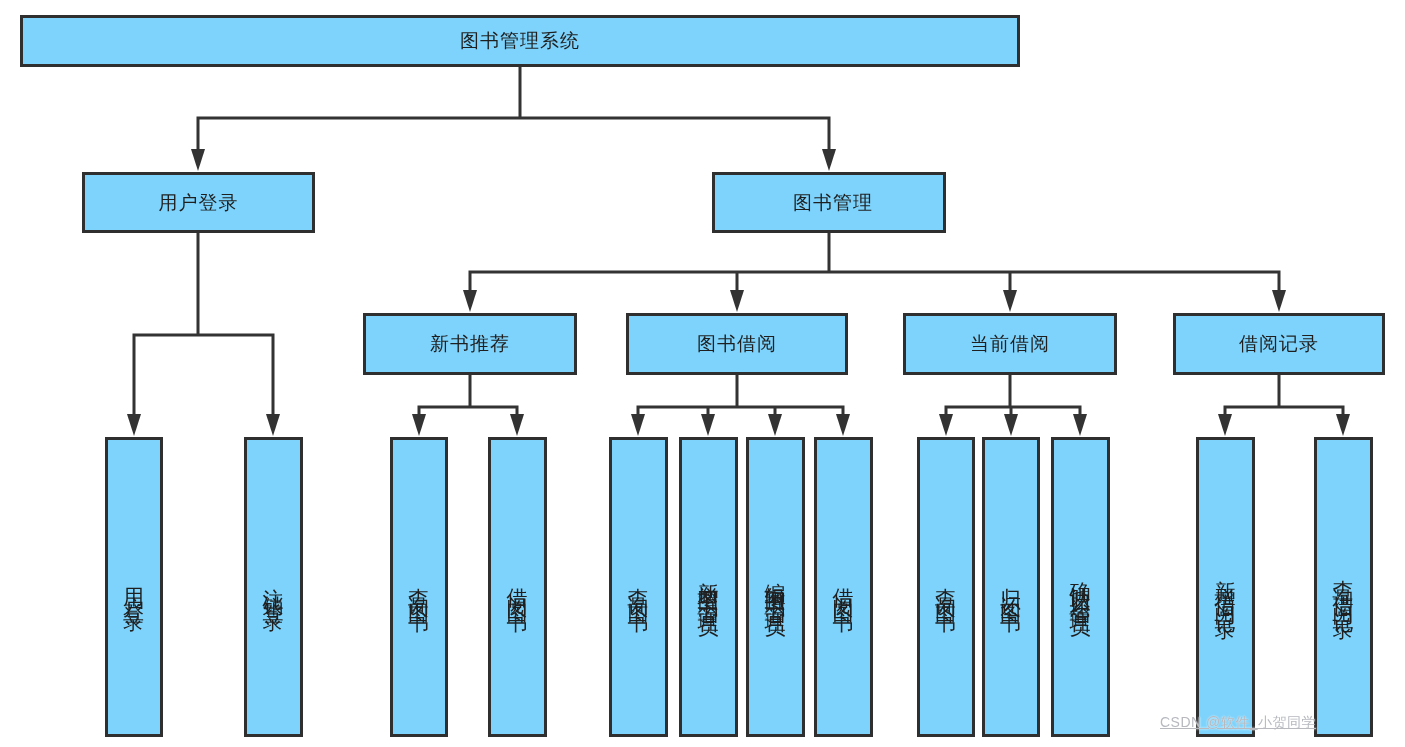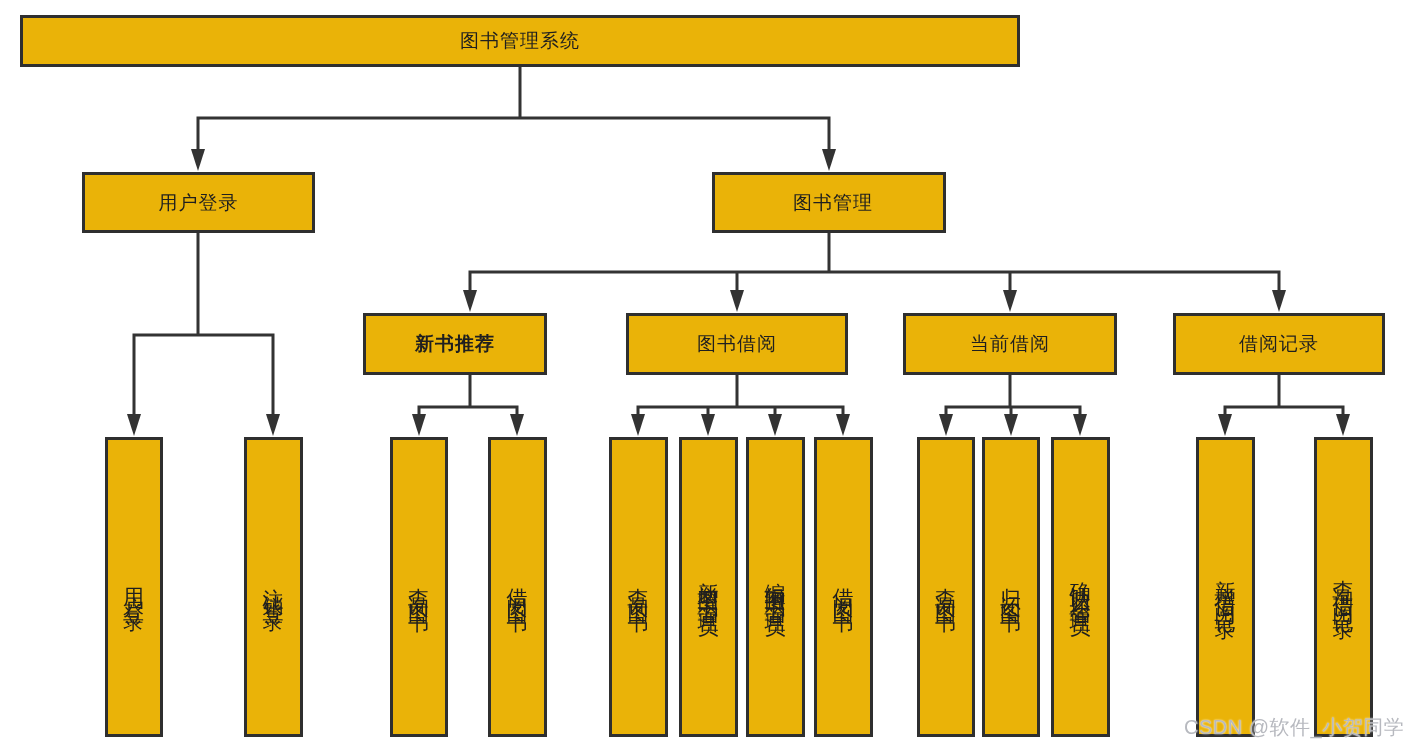--- a/index.html
+++ b/index.html
@@ -11,21 +11,21 @@
     background: #ffffff;
     overflow: hidden;
   }
   .wires { position: absolute; left: 0; top: 0; }
   .wire { stroke: #333333; stroke-width: 3; fill: none; stroke-linecap: square; }
   .arrow { fill: #333333; stroke: none; }
   .box {
     position: absolute;
     box-sizing: border-box;
     border: 3px solid #2f2f2f;
-    background: #eab308;
+    background: #7dd3fc;
     display: flex;
     align-items: center;
     justify-content: center;
     color: #1f1f1f;
   }
   .hbox span {
     font-size: 19px;
     letter-spacing: 1px;
     white-space: nowrap;
   }
@@ -33,27 +33,28 @@
   .leaf span {
     writing-mode: vertical-rl;
     text-orientation: mixed;
     font-size: 21px;
     letter-spacing: 8px;
     line-height: 1;
   }
   .leaf.long span { letter-spacing: 5px; }
   .watermark {
     position: absolute;
-    left: 1184px;
+    left: 1160px;
     top: 714px;
-    font-size: 20px;
+    font-size: 14px;
     color: #b7b9bf;
     text-shadow: 0 0 2px #ffffff;
     white-space: nowrap;
     letter-spacing: 0.5px;
+    text-decoration: underline;
   }
 </style>
 </head>
 <body>
 
 <div class="stage">
 
   <svg class="wires" width="1405" height="747" viewBox="0 0 1405 747">
     <path class="wire" d="
       M520,66 L520,118
@@ -102,21 +103,21 @@
     <span>图书管理系统</span>
   </div>
 
   <div class="box hbox" style="left:82px; top:172px; width:233px; height:61px;">
     <span>用户登录</span>
   </div>
   <div class="box hbox" style="left:712px; top:172px; width:234px; height:61px;padding-left:8px;">
     <span>图书管理</span>
   </div>
 
-  <div class="box hbox" style="left:363px; top:313px; width:184px; height:62px;font-weight:bold;">
+  <div class="box hbox" style="left:363px; top:313px; width:214px; height:62px;">
     <span>新书推荐</span>
   </div>
   <div class="box hbox" style="left:903px; top:313px; width:214px; height:62px;">
     <span>当前借阅</span>
   </div>
   <div class="box hbox" style="left:626px; top:313px; width:222px; height:62px;">
     <span>图书借阅</span>
   </div>
   <div class="box hbox" style="left:1173px; top:313px; width:212px; height:62px;">
     <span>借阅记录</span>

